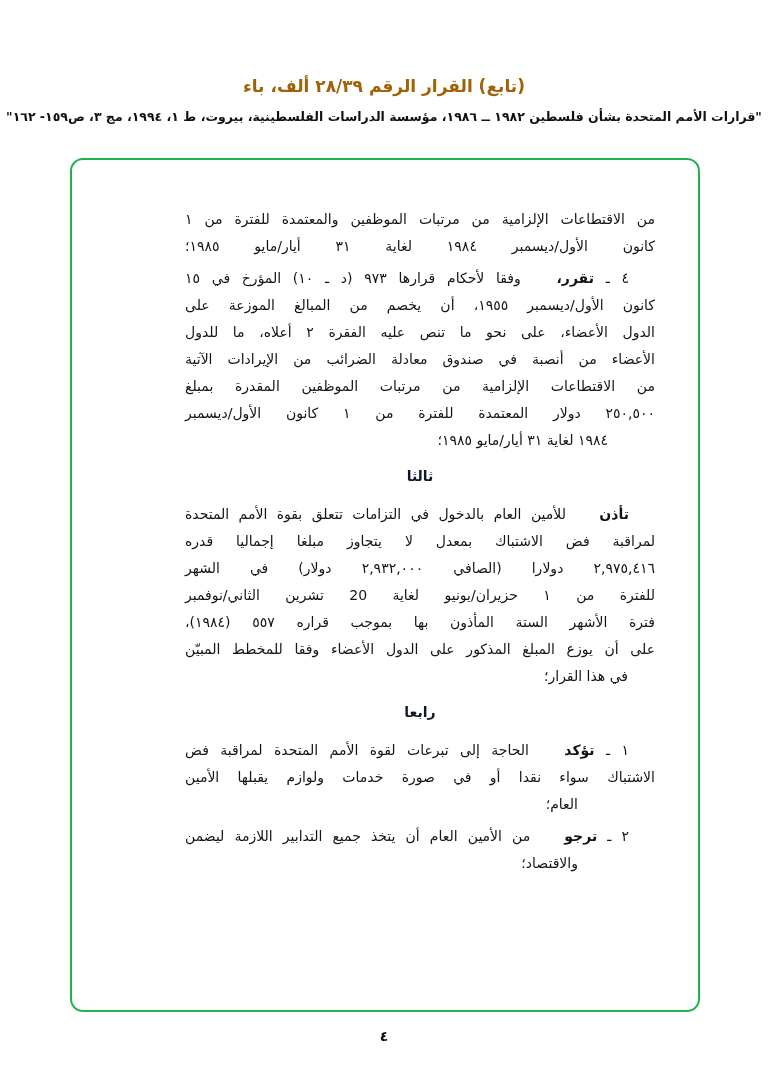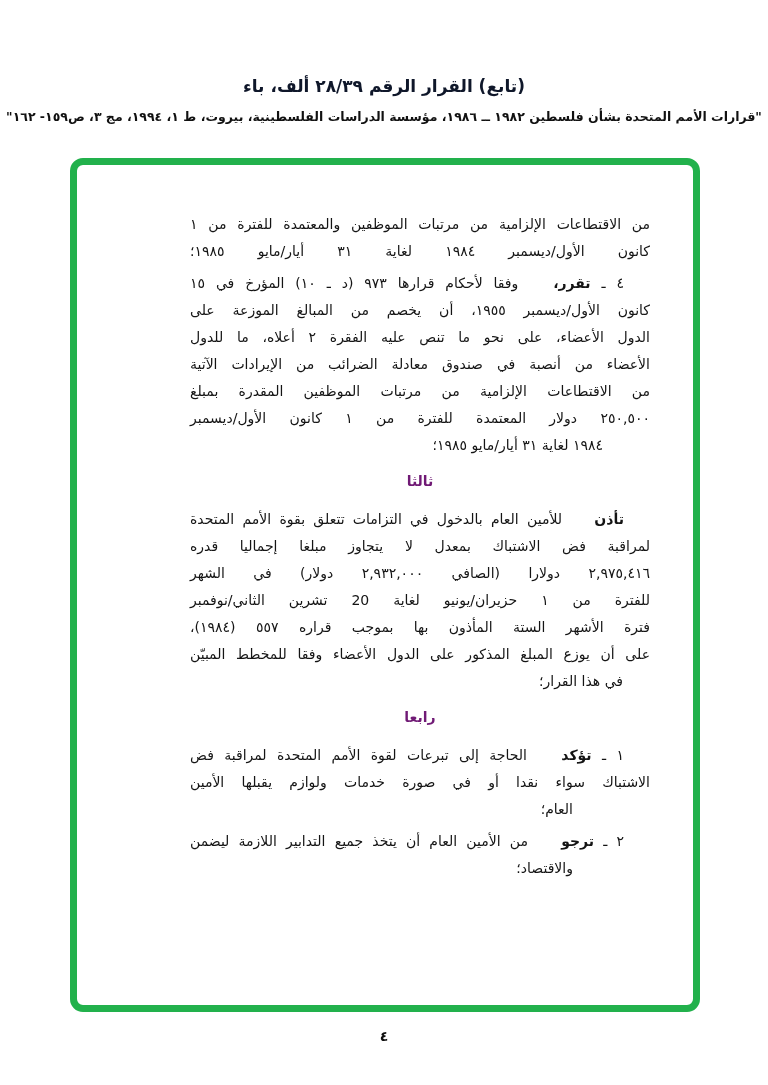--- a/index.html
+++ b/index.html
@@ -4,49 +4,49 @@
 <style>
   html,body{margin:0;padding:0;}
   body{
     width:768px;height:1085px;background:#ffffff;
     font-family:"DejaVu Sans",sans-serif;color:#1a1a1a;
     position:relative;overflow:hidden;
   }
   .page{position:absolute;inset:0;direction:rtl;}
   .title{
     position:absolute;top:76px;left:0;right:0;
-    text-align:center;font-weight:bold;font-size:17px;color:#0f172a;
+    text-align:center;font-weight:bold;font-size:17px;color:#a16207;
     letter-spacing:0.2px;
   }
   .source{
     position:absolute;top:109px;left:0;right:0;
     text-align:center;font-weight:bold;font-size:12.5px;color:#111;
   }
   .frame{
     position:absolute;left:70px;top:158px;width:630px;height:854px;
-    box-sizing:border-box;border:7px solid #0c4a6e;border-radius:13px;
+    box-sizing:border-box;border:2px solid #0c4a6e;border-radius:13px;
     background:#ffffff;
   }
   .doc{
     position:absolute;top:46px;right:43px;left:113px;
     direction:rtl;font-size:14px;color:#141414;
   }
   .par{margin:0;}
   .par + .par{margin-top:5px;}
   .ln{
     height:27px;line-height:27px;white-space:nowrap;
     text-align:justify;text-align-last:justify;
   }
   .ln.first{padding-right:26px;}
   .ln.end-sm{text-align:left;text-align-last:right;padding-right:27px;white-space:normal;}
   .ln.end-md{text-align-last:right;padding-right:47px;white-space:normal;}
   .ln.end-lg{text-align:center;text-align-last:right;padding-right:77px;white-space:normal;}
   .heading{
     height:27px;line-height:27px;margin:9px 0 11px;
-    text-align:center;text-align-last:center;font-weight:bold;font-size:14px;color:#701a75;
+    text-align:center;text-align-last:center;font-weight:bold;font-size:14px;color:#0f172a;
   }
   .bold{font-weight:bold;margin-left:24px;}
   .pagenum{
     position:absolute;top:1028px;left:0;right:0;
     text-align:center;font-weight:bold;font-size:14px;color:#0d0d0d;
   }
 </style>
 </head>
 <body>
 

